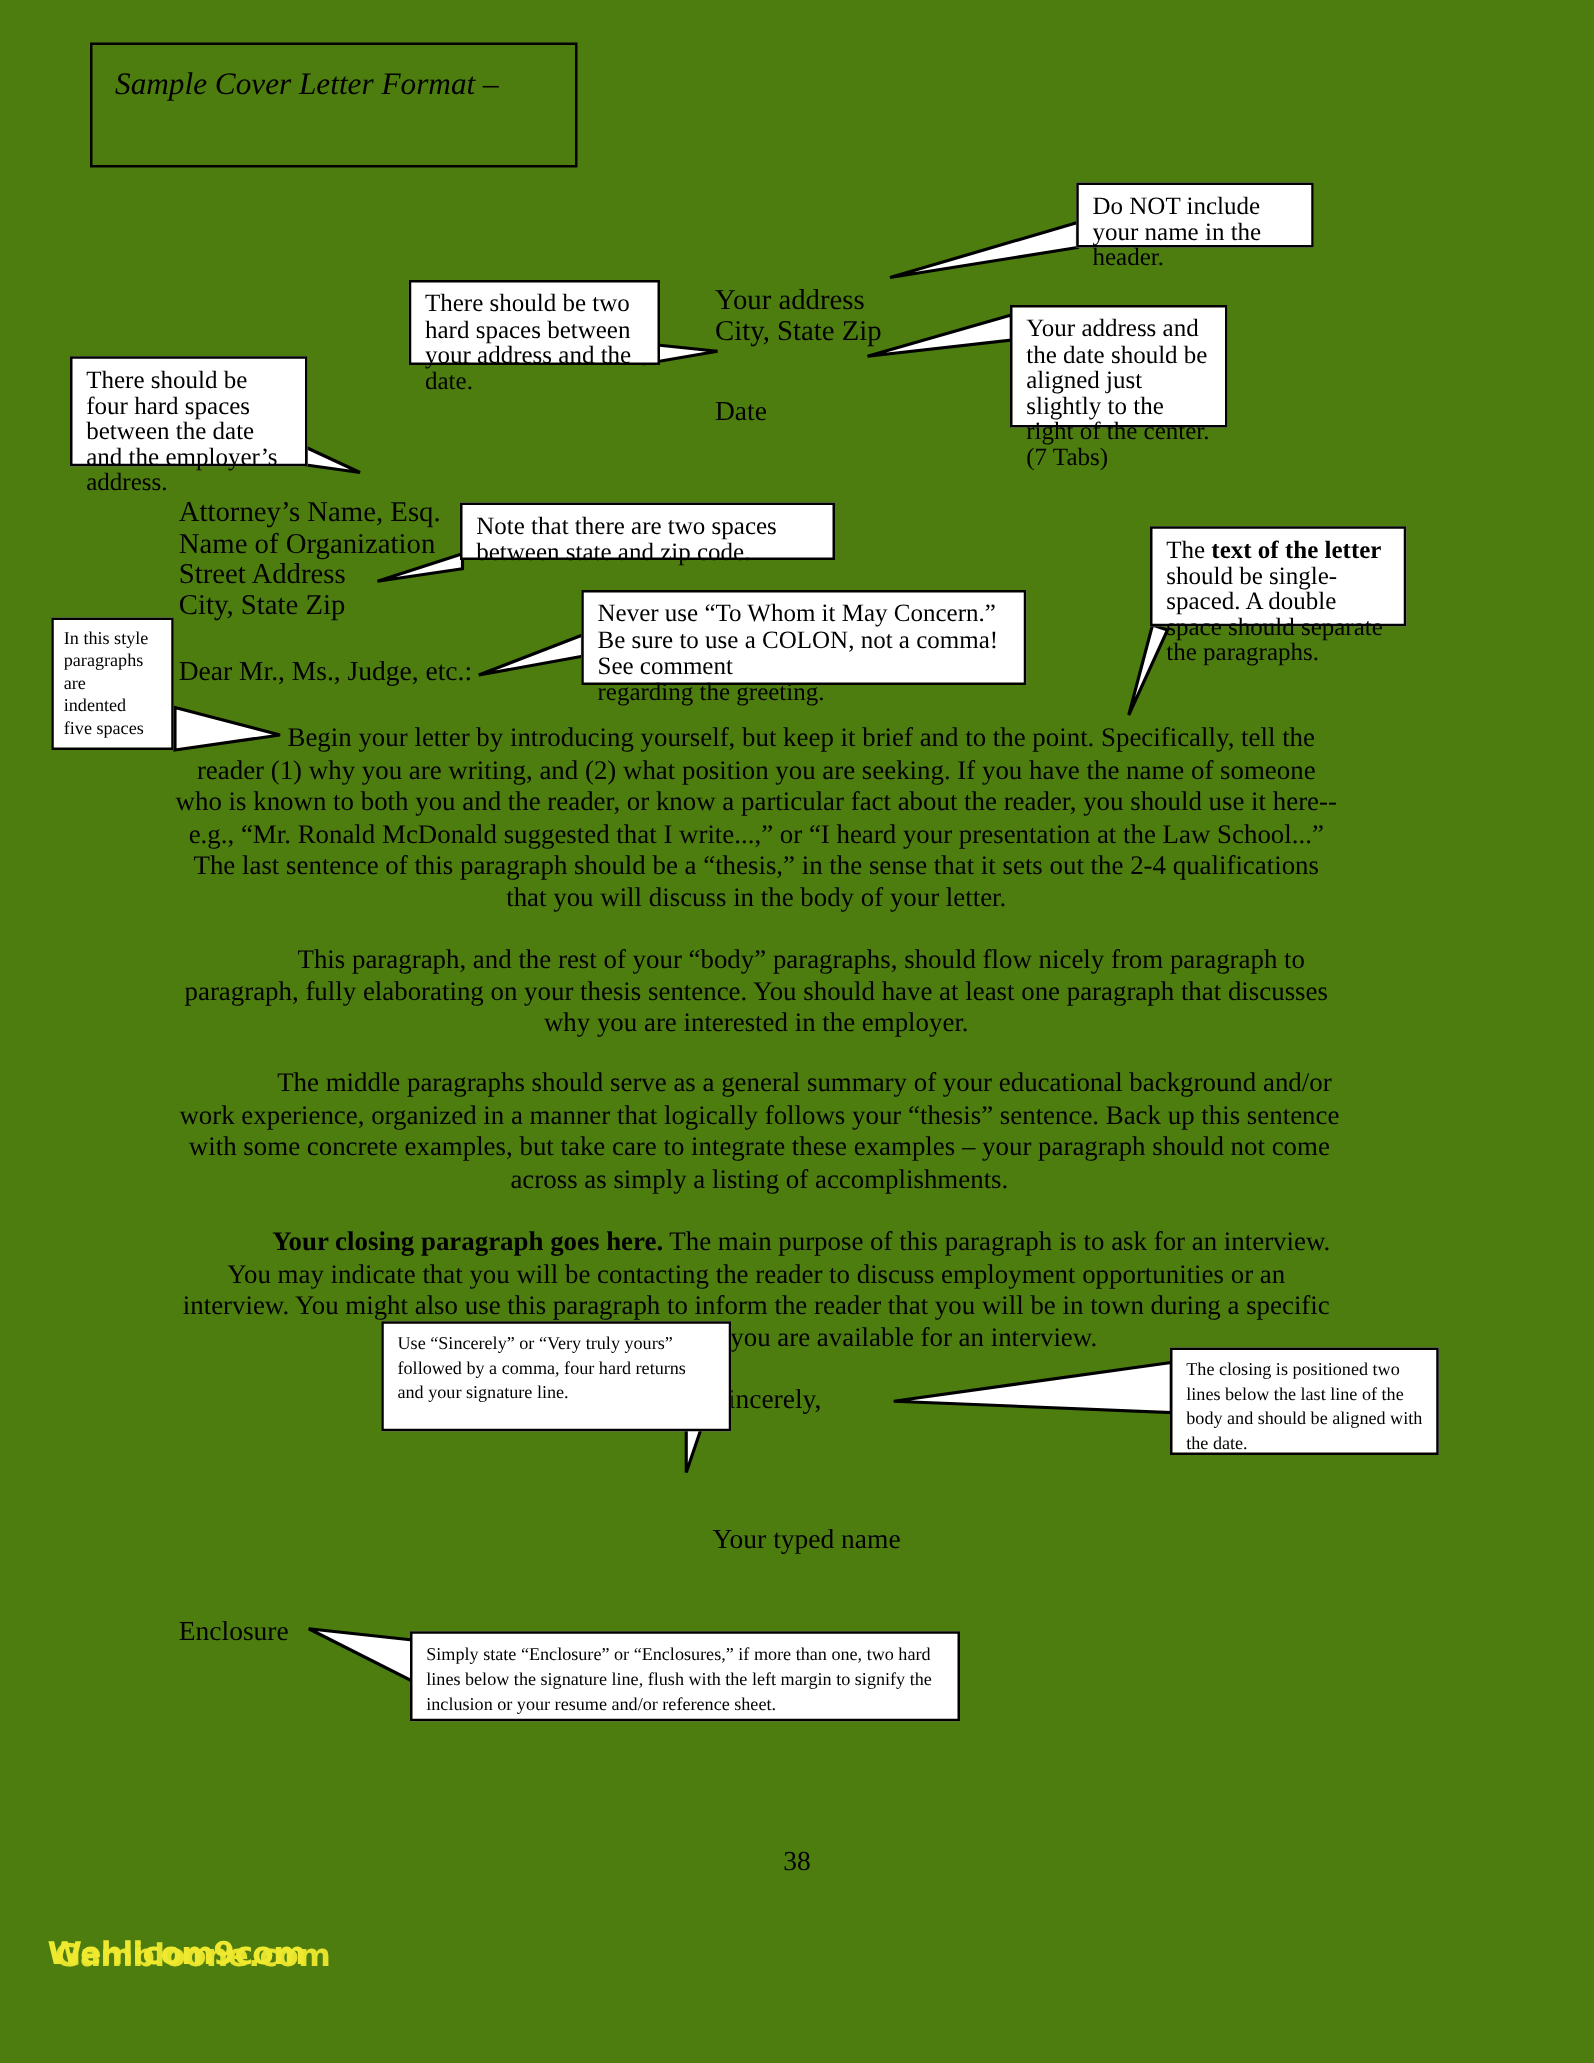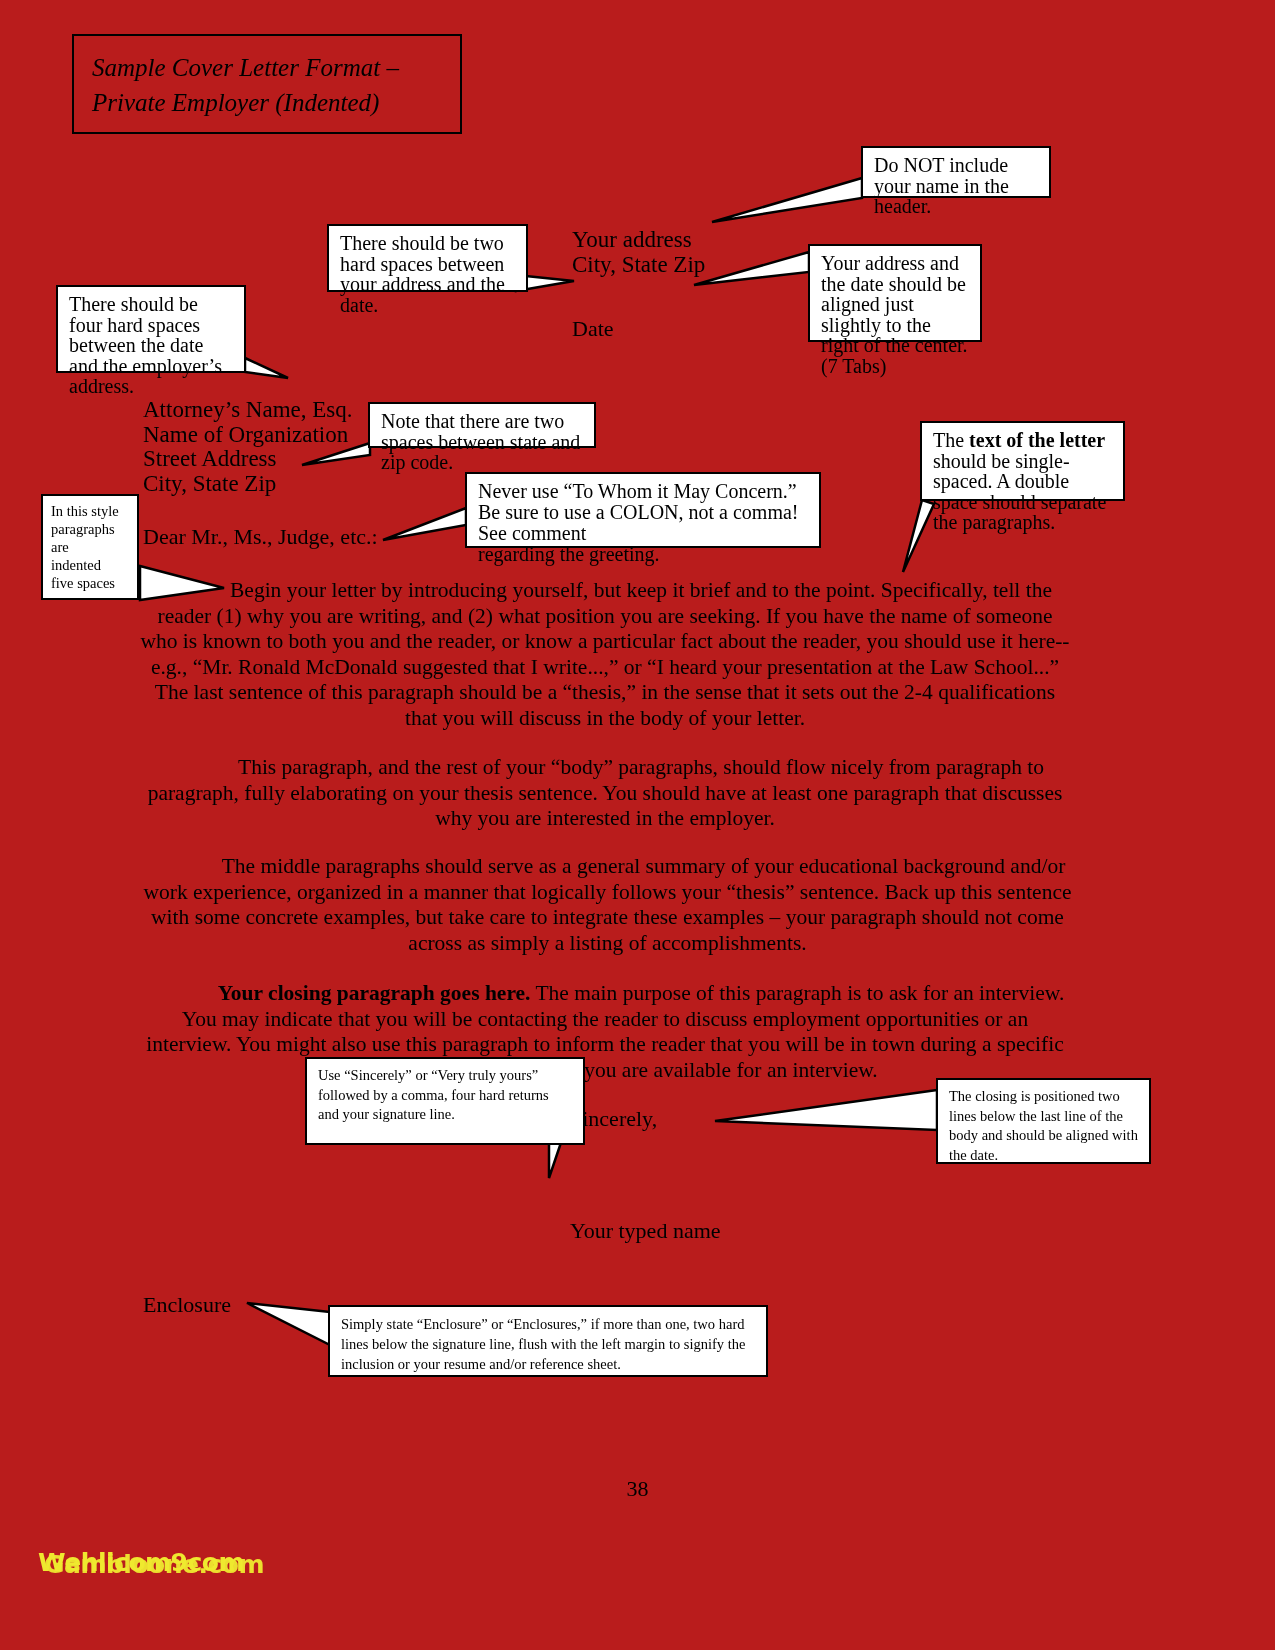--- a/index.html
+++ b/index.html
@@ -10,21 +10,21 @@
   }
   body {
     font-family: "Liberation Serif", "DejaVu Serif", serif;
     color: #000000;
   }
   #page {
     position: relative;
     width: 1275px;
     height: 1650px;
     overflow: hidden;
-    background: #b91c1c;
+    background: #4d7c0f;
   }
   .abs { position: absolute; }
 
   
   #title-box {
     left: 72px; top: 34px;
     width: 390px; height: 100px;
     border: 2px solid #000;
     box-sizing: border-box;
     padding: 14px 0 0 18px;
@@ -113,21 +113,20 @@
 
     <polygon points="549,1131 568,1122 549,1178" fill="#fff" stroke="#000" stroke-width="2.5"></polygon>
 
     <polygon points="937,1090 715,1121 937,1130" fill="#fff" stroke="#000" stroke-width="2.5"></polygon>
 
     <polygon points="330,1312 247,1303 330,1345" fill="#fff" stroke="#000" stroke-width="2.5"></polygon>
   </svg>
 
   <div id="title-box" class="abs">
     <div class="title-line">Sample Cover Letter Format –</div>
-    <div class="title-line">Private Employer (Indented)</div>
   </div>
 
   <div class="abs callout" style="left:861px; top:146px; width:190px; height:52px;">
     <p>Do NOT include your name in the header.</p>
   </div>
 
   <div class="abs letter-text" style="left:572px; top:228px;">
     <div class="addr-line">Your address</div>
     <div class="addr-line">City, State  Zip</div>
   </div>
@@ -145,21 +144,21 @@
     <p>There should be four hard spaces between the date and the employer’s address.</p>
   </div>
 
   <div class="abs letter-text" style="left:143px; top:398px;">
     <div class="addr-line">Attorney’s Name, Esq.</div>
     <div class="addr-line">Name of Organization</div>
     <div class="addr-line">Street Address</div>
     <div class="addr-line">City, State  Zip</div>
   </div>
 
-  <div class="abs callout" style="left:368px; top:402px; width:228px; height:46px;">
+  <div class="abs callout" style="left:368px; top:402px; width:300px; height:46px;">
     <p>Note that there are two spaces between state and zip code.</p>
   </div>
 
   <div class="abs callout" style="left:920px; top:421px; width:205px; height:80px;">
     <p><span>The </span><span class="b">text of the letter</span><span> should be single-spaced.  A double space should separate the paragraphs.</span></p>
   </div>
 
   <div class="abs callout" style="left:465px; top:472px; width:356px; height:76px; line-height:21px;">
     <p>Never use “To Whom it May Concern.”</p>
     <p>Be sure to use a COLON, not a comma!  See comment</p>

